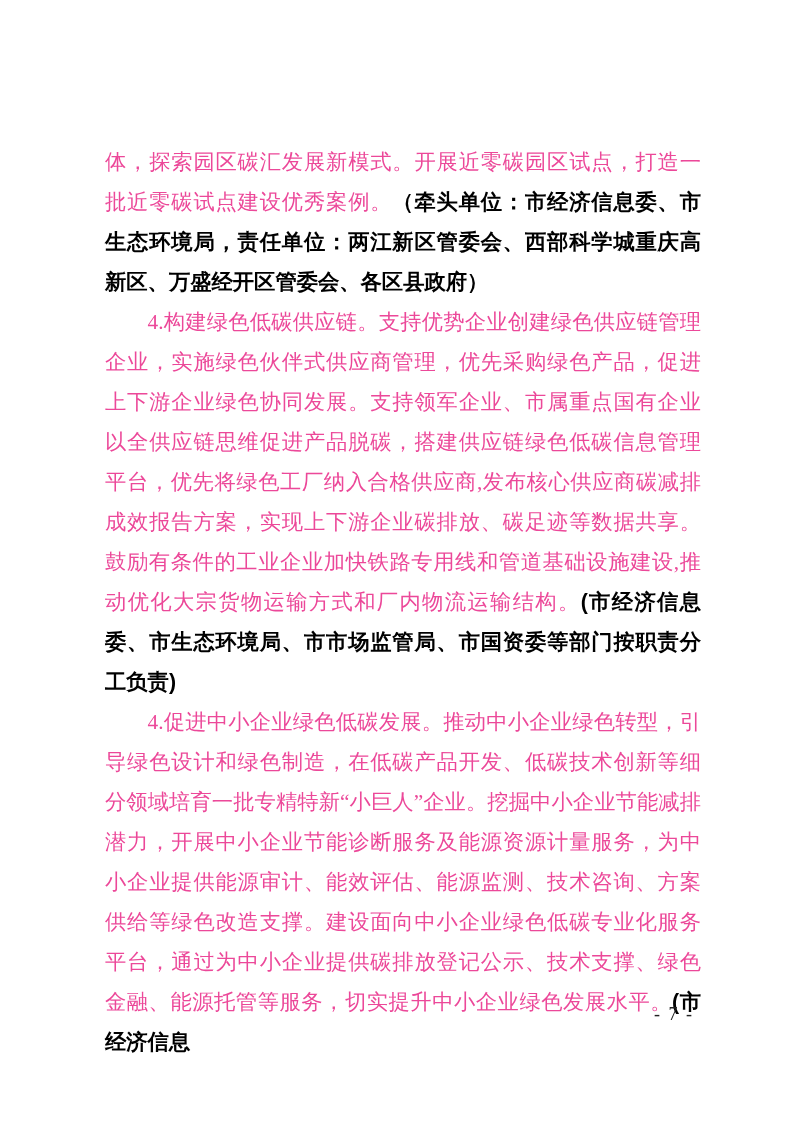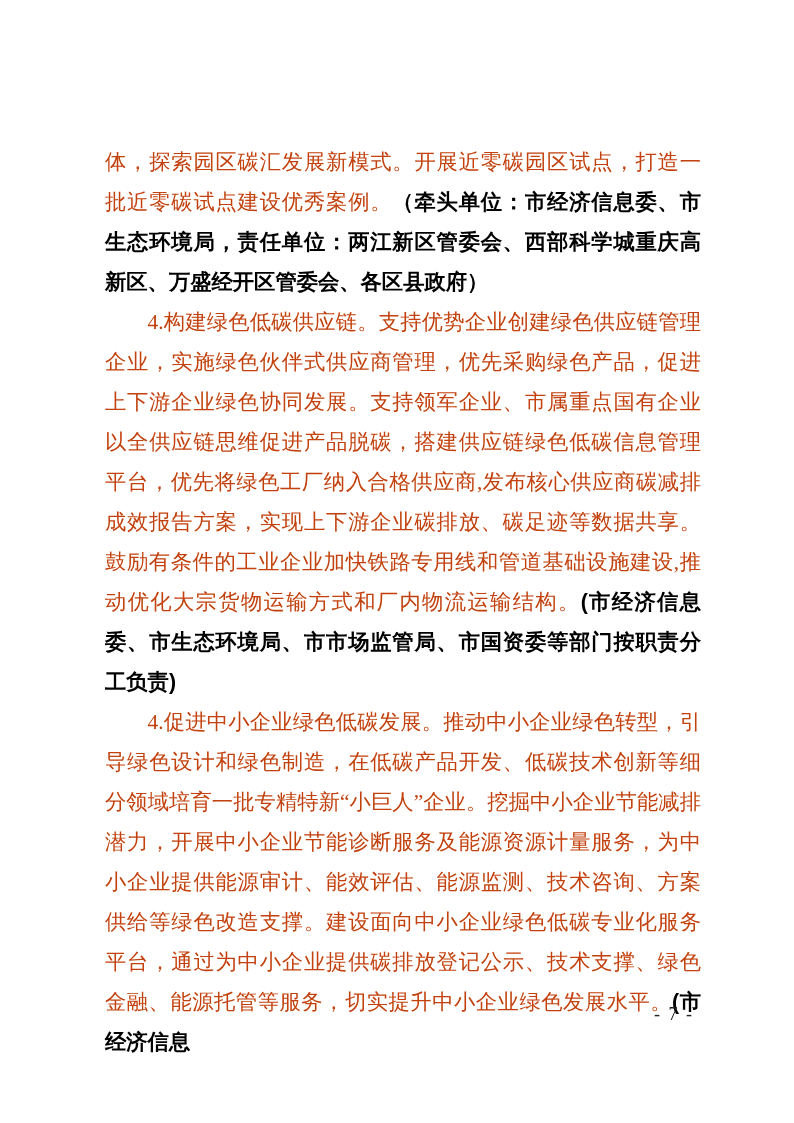--- a/index.html
+++ b/index.html
@@ -30,21 +30,21 @@
     text-justify: inter-ideograph;
     word-break: break-all;
     overflow-wrap: anywhere;
     font-family: "Liberation Serif", serif;
   }
   .para.indent {
     text-indent: 2em;
   }
   .seg-regular {
     font-weight: 400;
-    color: #c2410c;
+    color: #ec4899;
   }
   .seg-bold {
     font-weight: 700;
     color: #000000;
     font-family: "Liberation Sans", sans-serif;
   }
   .page-number {
     position: absolute;
     top: 1002px;
     right: 100px;

